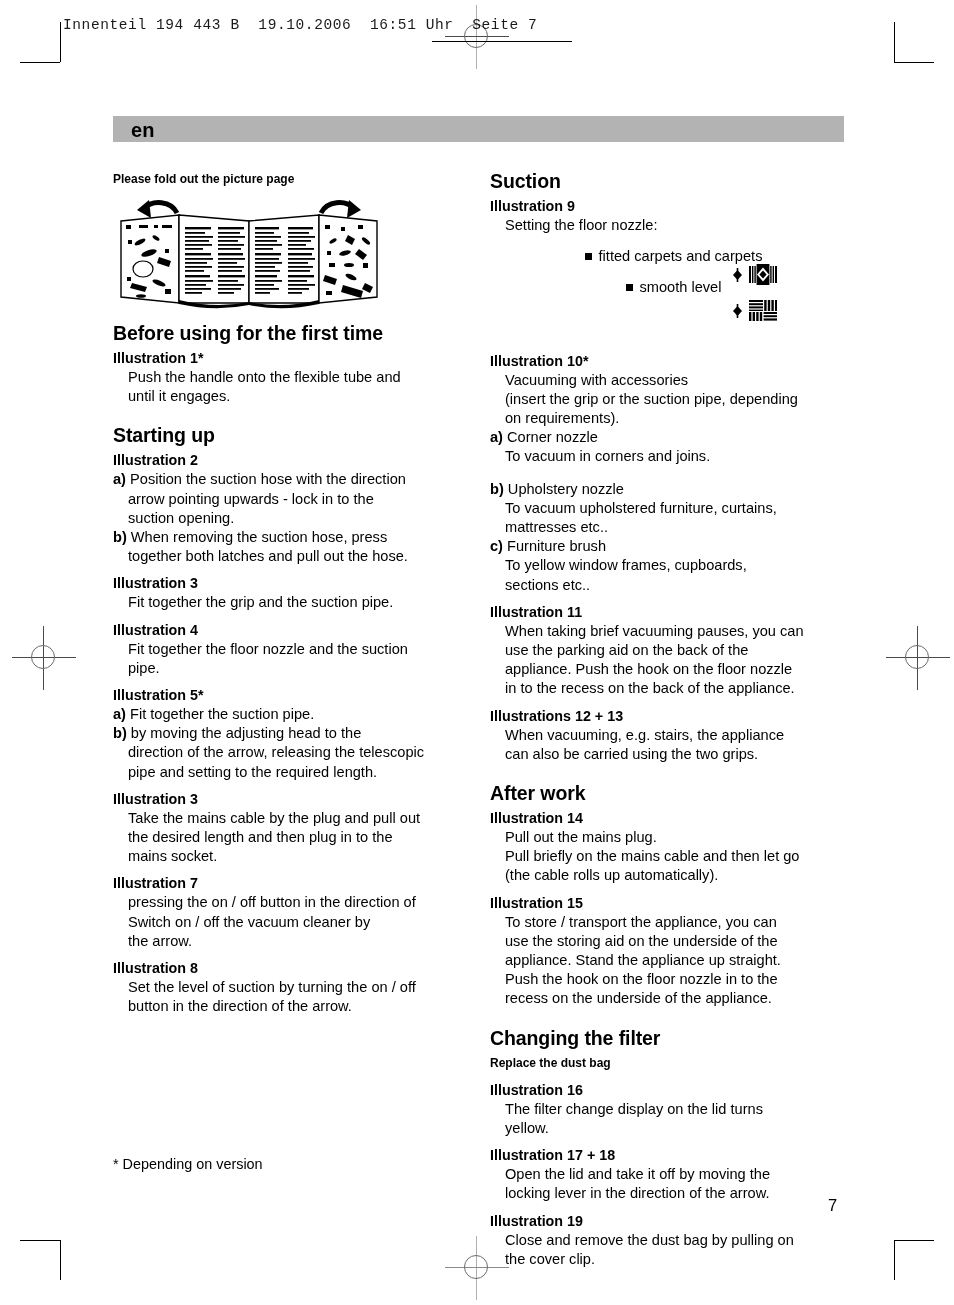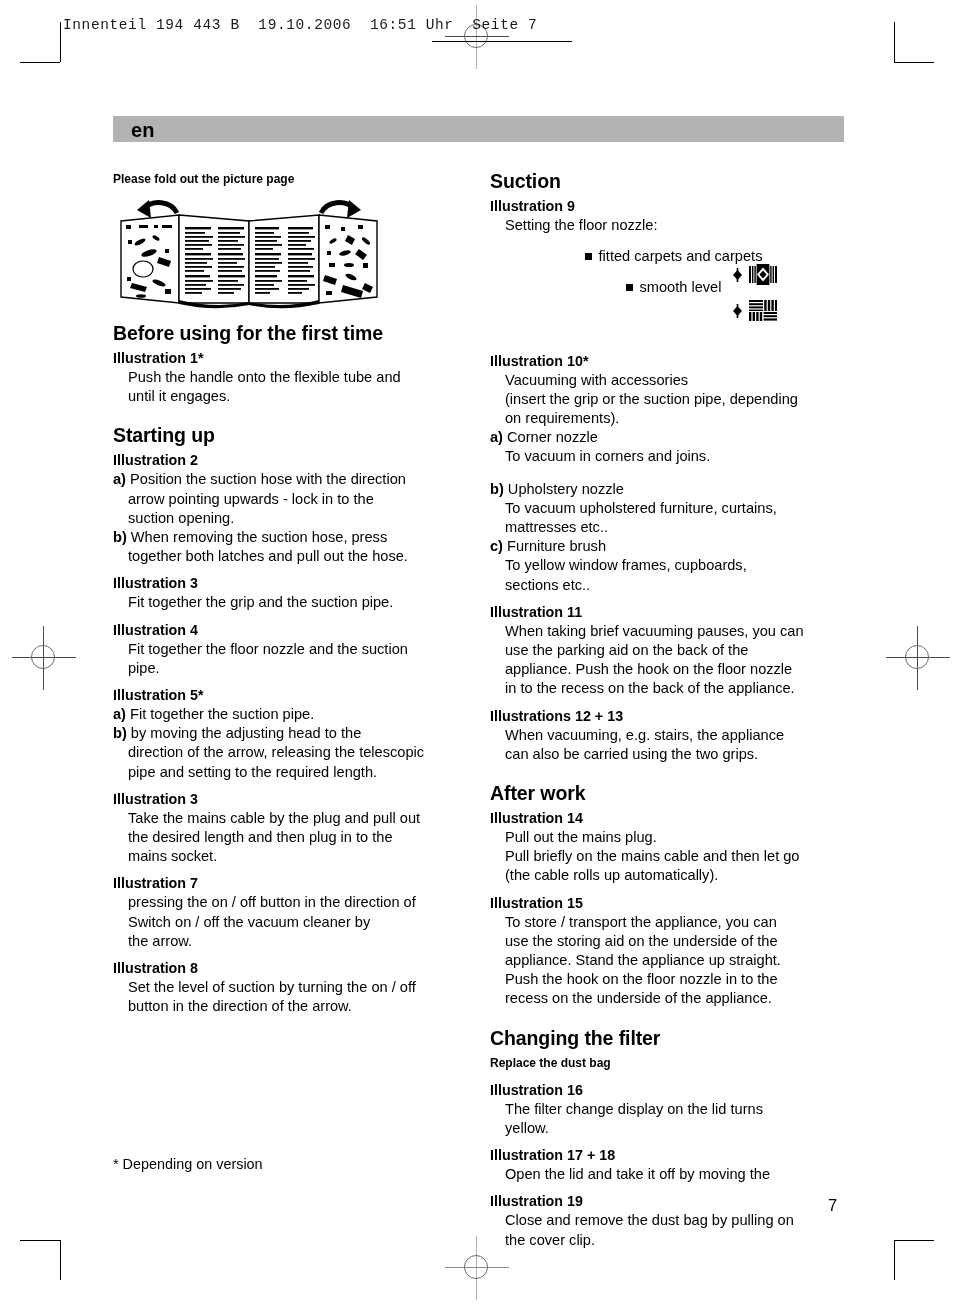--- a/index.html
+++ b/index.html
@@ -555,20 +555,21 @@
   <h3 class="subsec">Replace the dust bag</h3>
 
   <div class="gap-s"></div>
   <p class="illo-title">Illustration 16</p>
   <p class="body-line">The filter change display on the lid turns</p>
   <p class="body-line">yellow.</p>
 
   <div class="gap-s"></div>
   <p class="illo-title">Illustration 17 + 18</p>
   <p class="body-line">Open the lid and take it off by moving the</p>
+  <p class="body-line">locking lever in the direction of the arrow.</p>
 
   <div class="gap-s"></div>
   <p class="illo-title">Illustration 19</p>
   <p class="body-line">Close and remove the dust bag by pulling on</p>
   <p class="body-line">the cover clip.</p>
 </div>
 
 <div class="footnote">* Depending on version</div>
 <div class="page-num">7</div>
 

